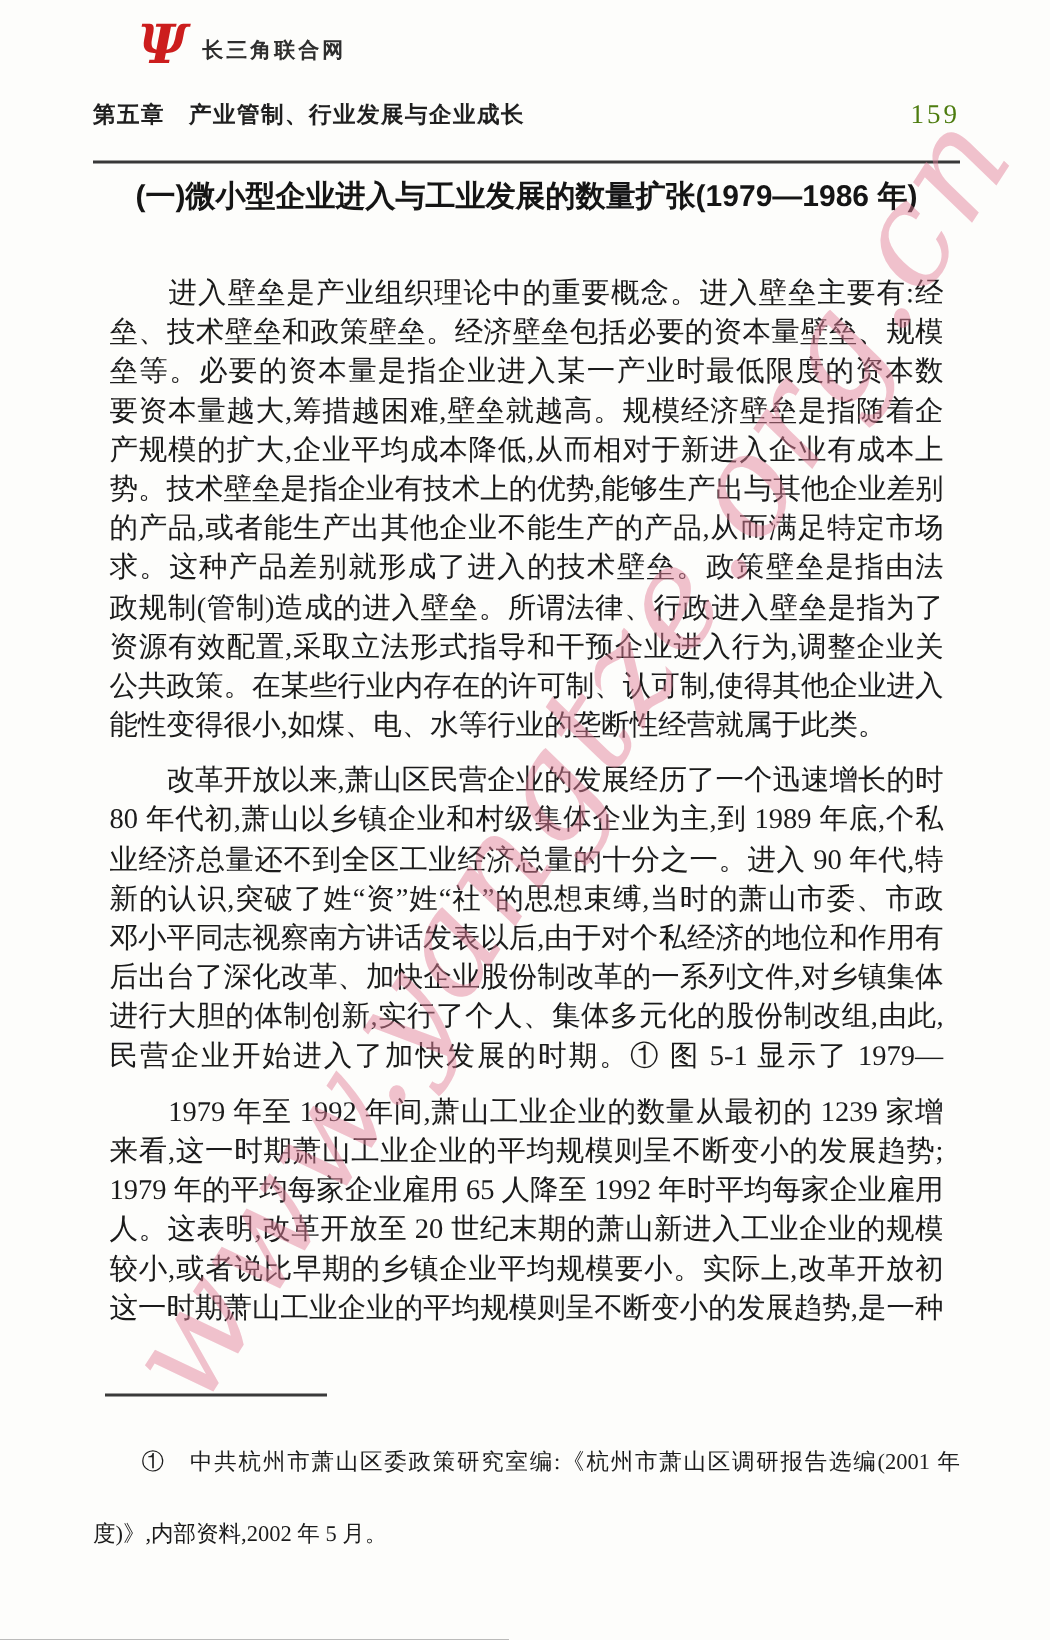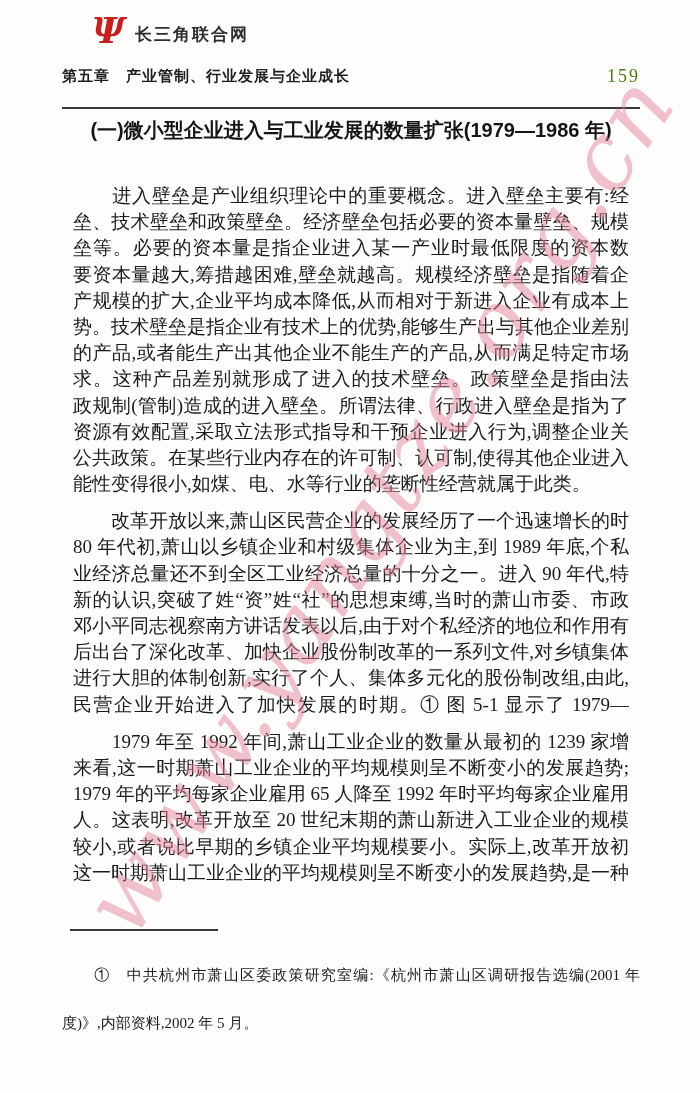--- a/index.html
+++ b/index.html
@@ -9,21 +9,21 @@
     font-family:"Liberation Serif", serif; color:#1b1b1b;
   }
   
   .logo { position:absolute; left:92px; top:12px; display:flex; align-items:center; gap:10px; }
   .logo-mark {
     font-family:"DejaVu Serif", serif; font-style:italic; font-weight:bold;
     font-size:36px; line-height:1; color:#cc1d1d;
   }
   .logo-text {
     font-family:"Liberation Sans", sans-serif; font-weight:bold;
-    font-size:17px; color:#2e2e2e; letter-spacing:2px; padding-top:8px;
+    font-size:14px; color:#2e2e2e; letter-spacing:2px; padding-top:8px;
   }
   
   .header-bar {
     position:absolute; left:62px; top:62px; width:578px; height:28px;
     border-bottom:2px solid #383838;
     display:flex; justify-content:space-between; align-items:center; padding-bottom:17px;
   }
   .chapter-header {
     font-family:"Liberation Sans", sans-serif; font-weight:bold;
     font-size:15px; color:#1f1f1f; letter-spacing:1px;

